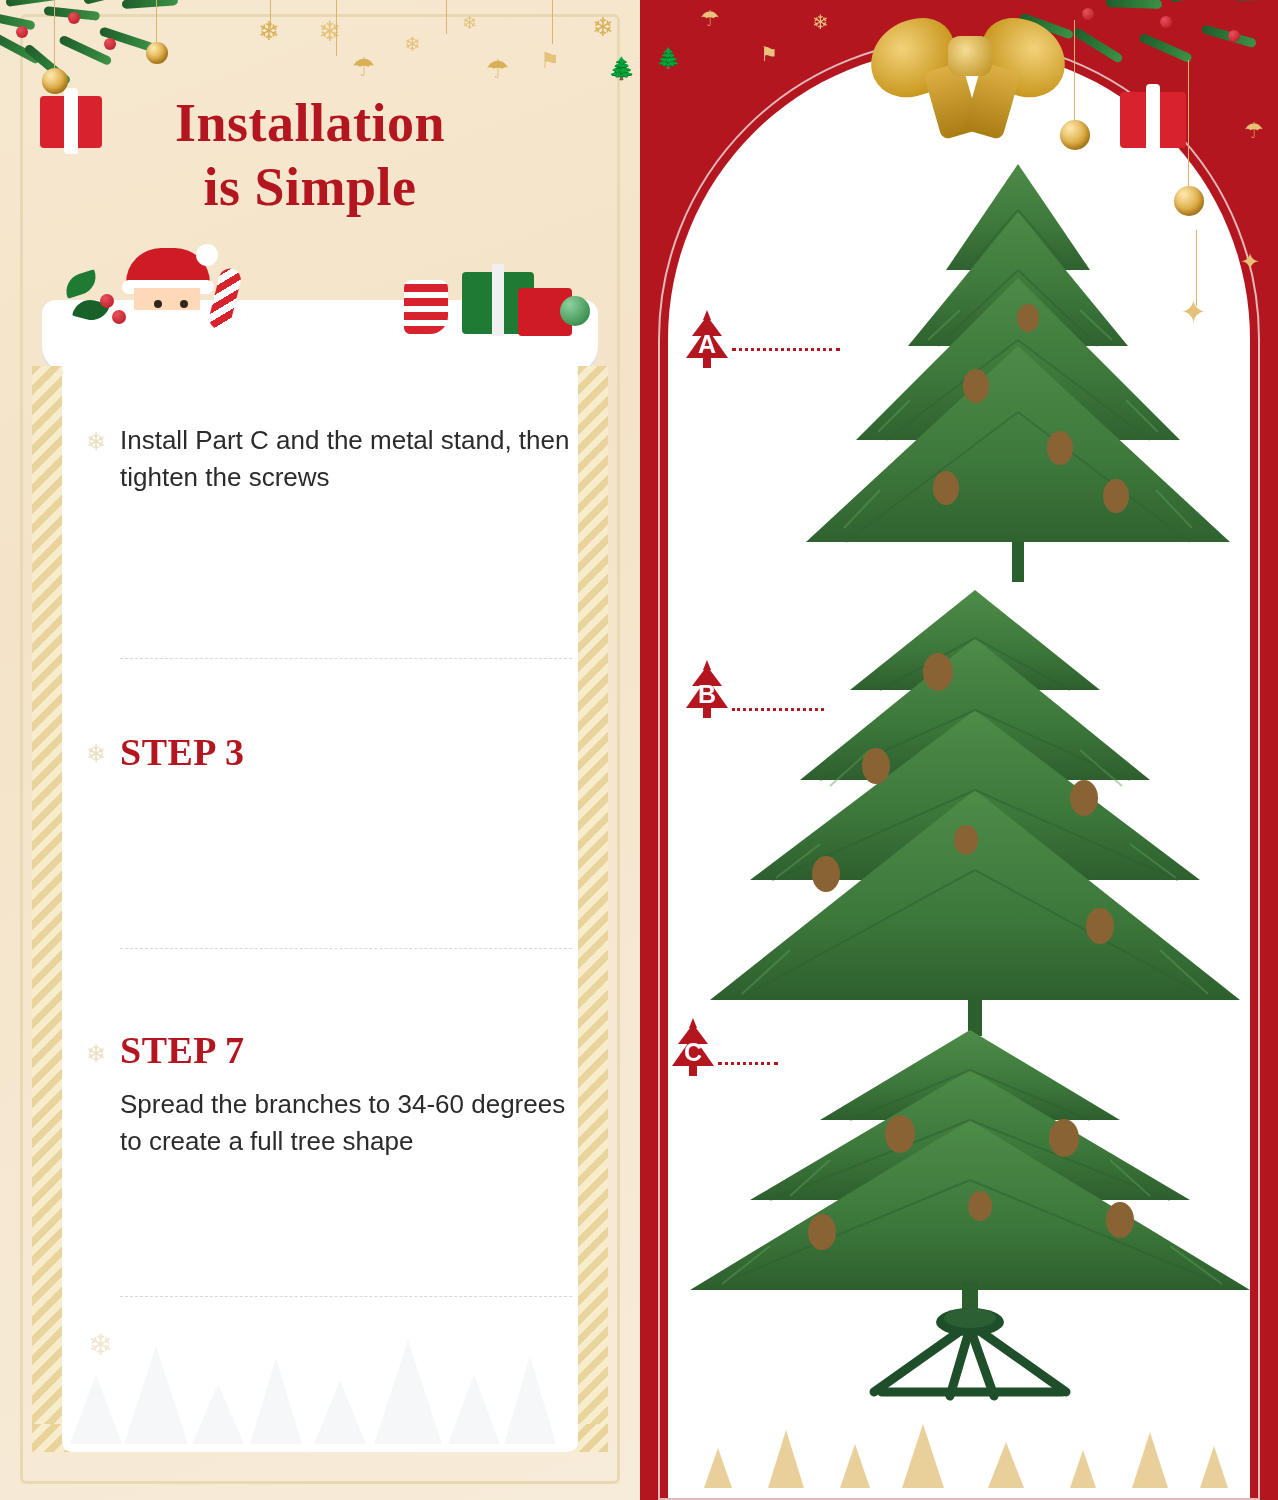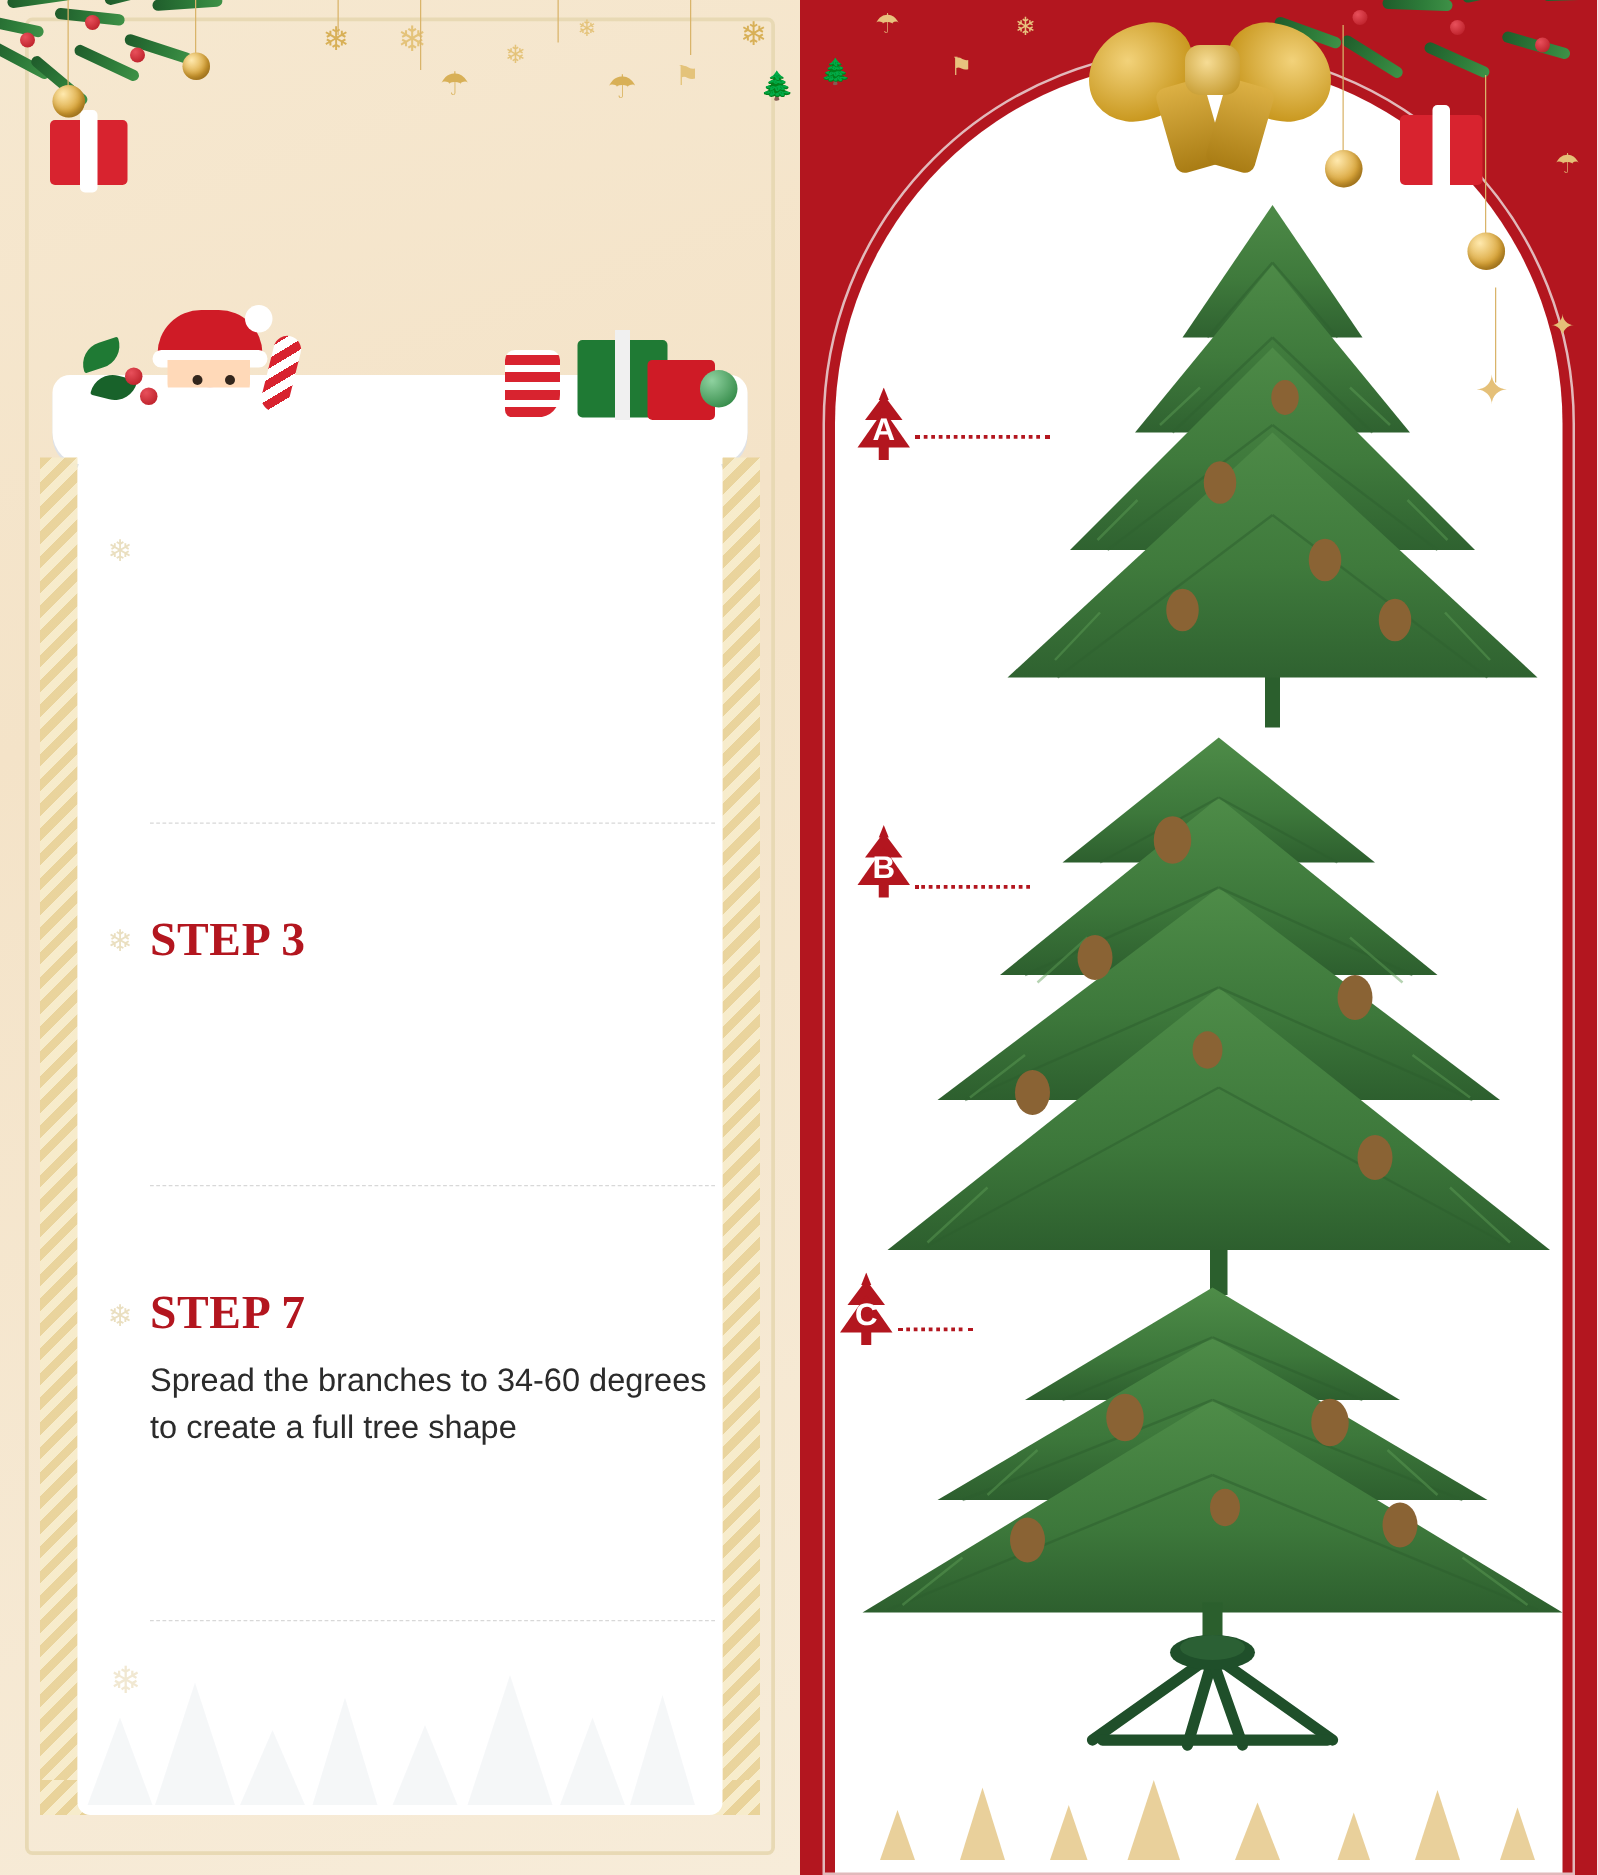--- a/index.html
+++ b/index.html
@@ -413,20 +413,24 @@
       <div class="gold-bow" style="left:352px; top:54px;">☂</div>
       <div class="gold-bow" style="left:486px; top:56px;">☂</div>
       <div class="gold-bow" style="left:592px; top:14px;">❄</div>
       <div class="gold-flake" style="left:540px; top:50px; font-size:22px;">⚑</div>
       <div class="gold-flake" style="left:608px; top:58px; font-size:22px;">🌲</div>
       <div class="hang-string" style="left:336px; top:0; height:56px;"></div>
       <div class="hang-string" style="left:446px; top:0; height:34px;"></div>
       <div class="hang-string" style="left:552px; top:0; height:44px;"></div>
     </div>
 
+    <div class="title">
+      <div>Installation</div>
+      <div>is Simple</div>
+    </div>
 
     <div class="snow-banner"></div>
     <div class="snow-drip" style="left:82px;  top:366px; width:46px; height:24px;"></div>
     <div class="snow-drip" style="left:168px; top:366px; width:62px; height:30px;"></div>
     <div class="snow-drip" style="left:282px; top:366px; width:50px; height:20px;"></div>
     <div class="snow-drip" style="left:392px; top:366px; width:68px; height:32px;"></div>
     <div class="snow-drip" style="left:498px; top:366px; width:54px; height:22px;"></div>
 
     <div class="holly-leaf" style="left:64px;  top:274px; transform:rotate(-18deg);"></div>
     <div class="holly-leaf" style="left:74px;  top:300px; transform:rotate(14deg); background:#18622a;"></div>
@@ -463,20 +467,21 @@
       <div class="tree-sil" style="left:128px; bottom:0; border-bottom-width:60px;"></div>
       <div class="tree-sil" style="left:186px; bottom:0; border-bottom-width:86px;"></div>
       <div class="tree-sil" style="left:250px; bottom:0; border-bottom-width:64px;"></div>
       <div class="tree-sil" style="left:310px; bottom:0; border-bottom-width:104px; border-left-width:34px; border-right-width:34px;"></div>
       <div class="tree-sil" style="left:384px; bottom:0; border-bottom-width:70px;"></div>
       <div class="tree-sil" style="left:440px; bottom:0; border-bottom-width:88px;"></div>
     </div>
 
     <div class="snowflake" style="left:86px; top:430px;">❄</div>
     <div class="step-block" style="top:422px;">
+      <p class="step-text">Install Part C and the metal stand, then tighten the screws</p>
     </div>
     <div class="step-divider" style="top:658px;"></div>
 
     <div class="snowflake" style="left:86px; top:742px;">❄</div>
     <div class="step-block" style="top:730px;">
       <div class="step-title">STEP 3</div>
     </div>
     <div class="step-divider" style="top:948px;"></div>
 
     <div class="snowflake" style="left:86px; top:1042px;">❄</div>

